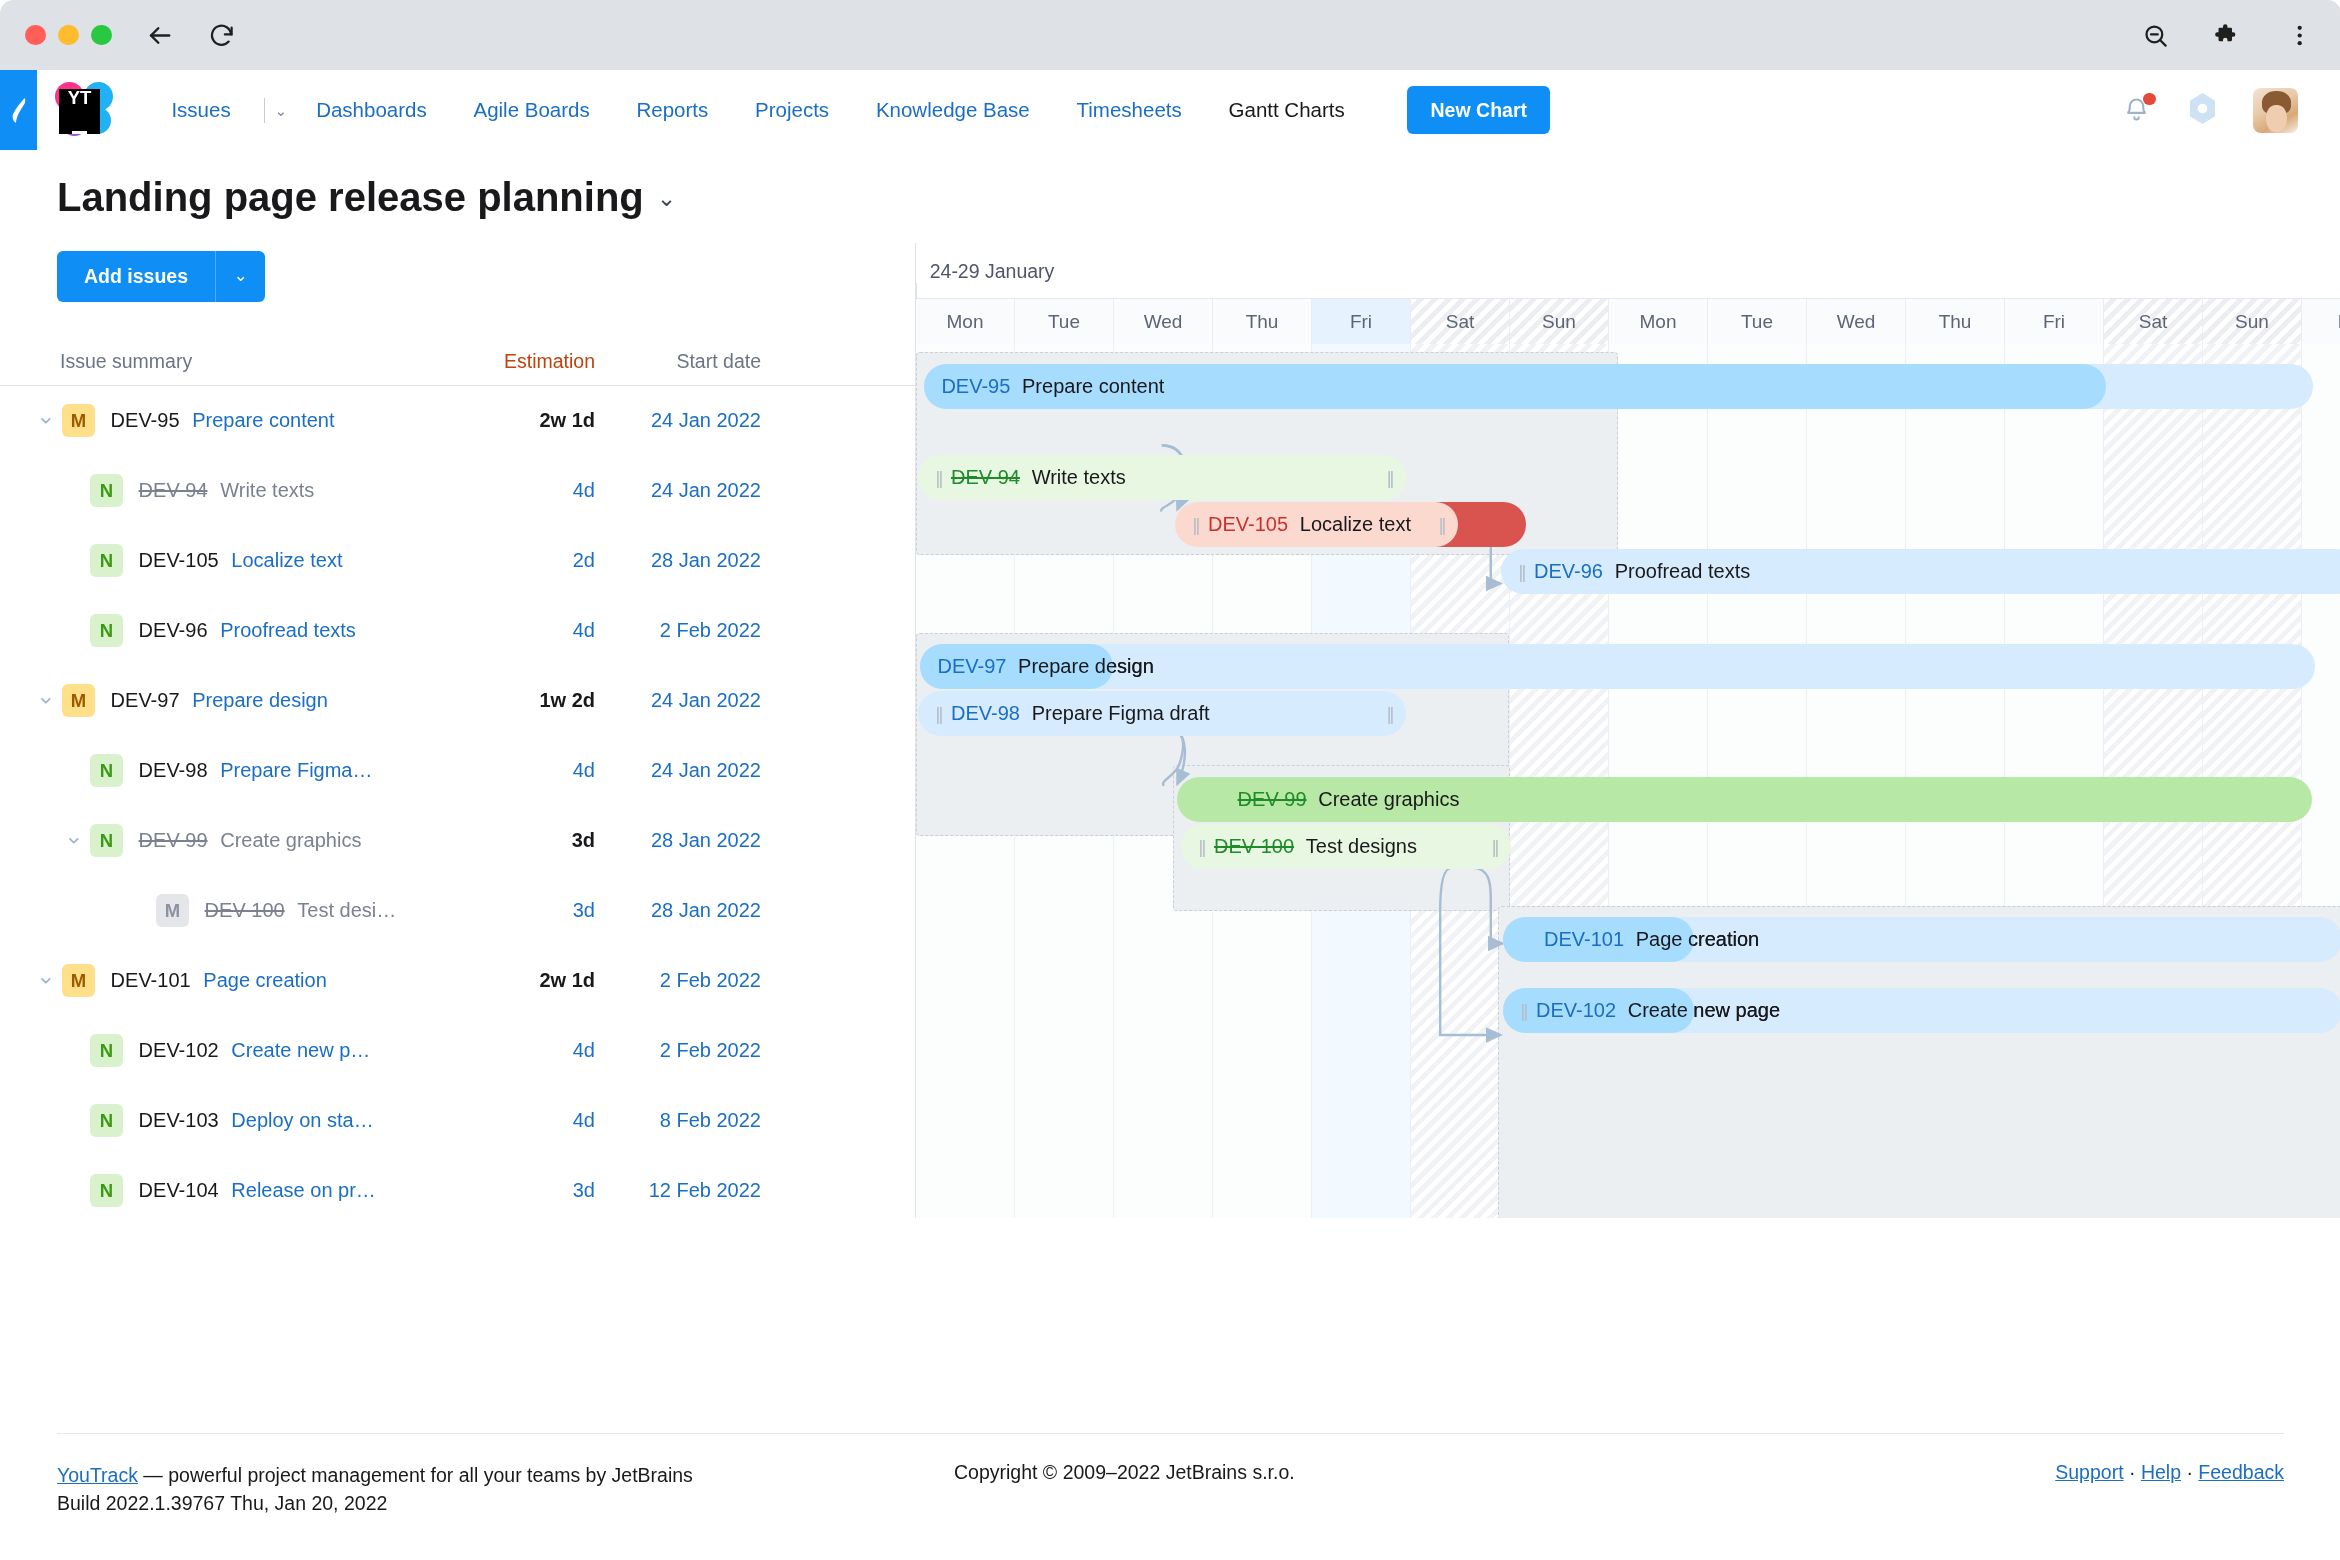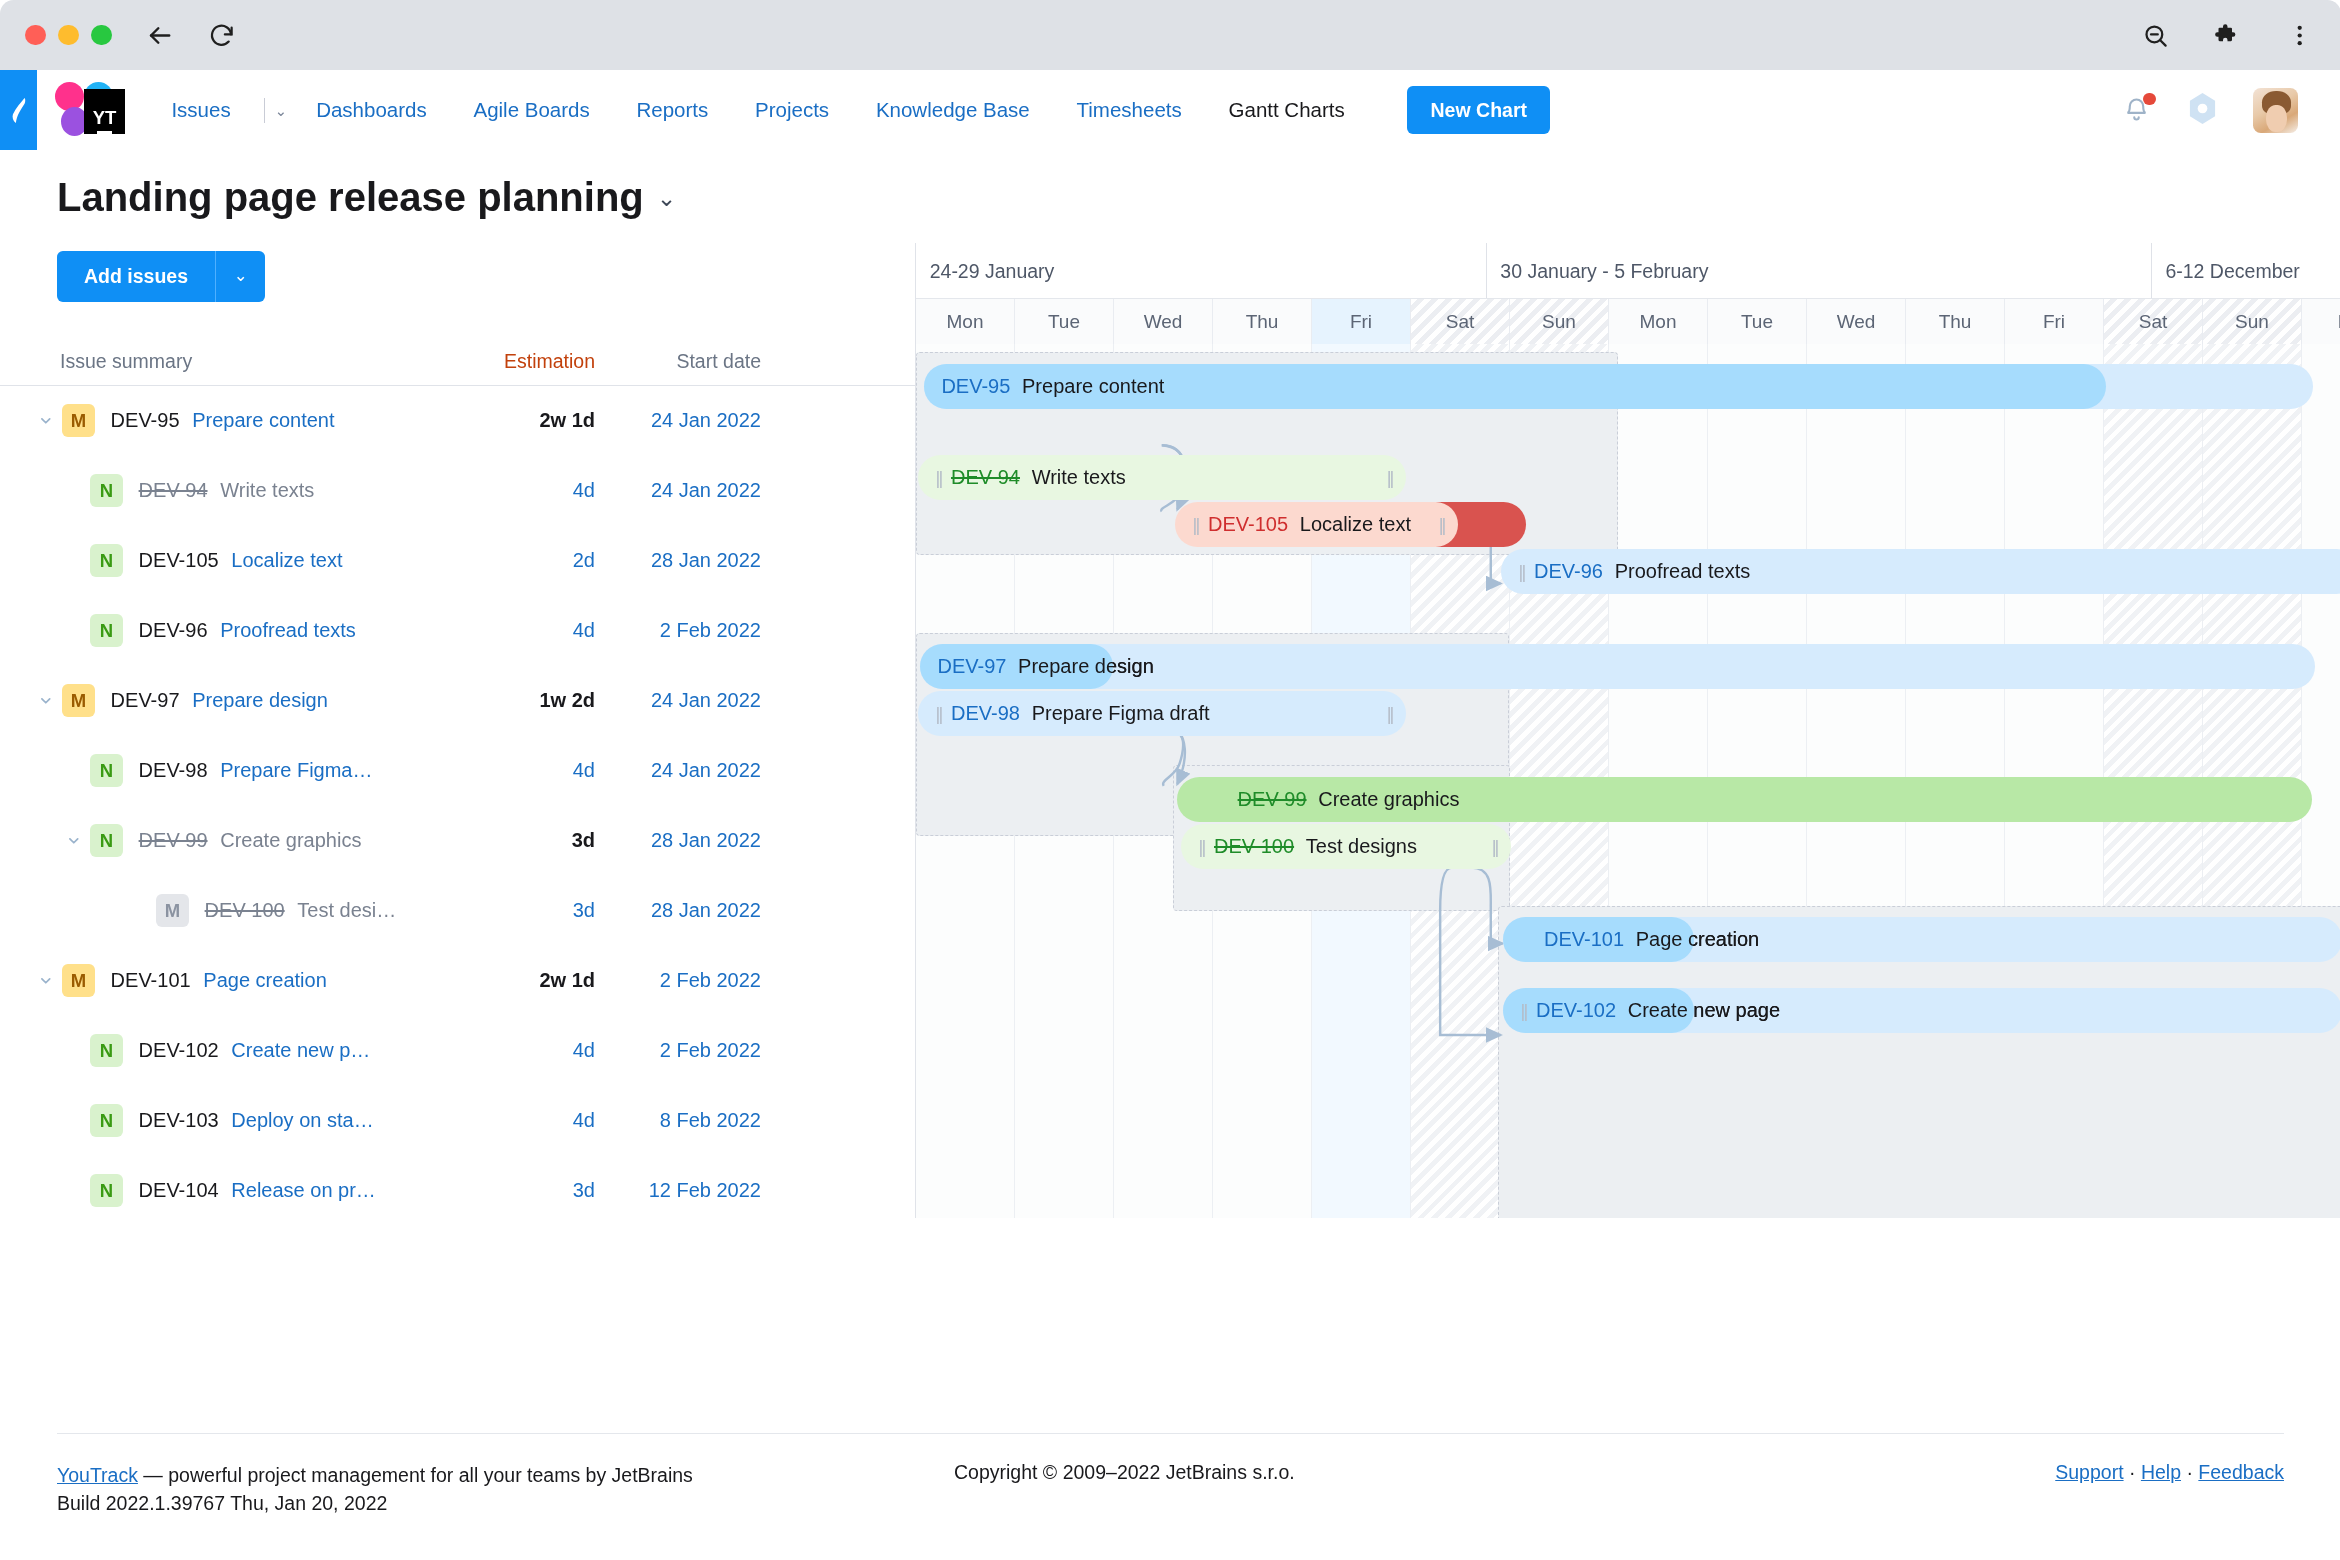--- a/index.html
+++ b/index.html
@@ -35,23 +35,23 @@
   .left-rail {
     position: absolute; left: 0; top: 0;
     width: 37px; height: 80px; background: #0f8ff5;
     display: flex; align-items: center; justify-content: center;
   }
   .yt-logo {
     margin-left: 55px; width: 60px; height: 60px; position: relative;
   }
   .yt-blob { position: absolute; border-radius: 50%; filter: blur(0.4px); }
   .yt-square {
-    position: absolute; left: 29px; top: 8.8px; width: 41px; height: 45px;
+    position: absolute; left: 4px; top: 8.8px; width: 41px; height: 45px;
     background: #000; color: #fff; font-weight: bold; font-size: 18.5px;
-    display: flex; flex-direction: column; align-items: center; justify-content: flex-end;
+    display: flex; flex-direction: column; align-items: center; justify-content: space-between;
     line-height: 1;
   }
   .yt-square .und { display:block; width:14.6px; height:2.9px; background:#fff; margin-top:3.9px;}
 
   .main-nav { display: flex; align-items: center; margin-left: 33px; gap: 0; }
   .nav-item {
     font-size: 20.5px; color: #1a6ec4; padding: 0 23.4px; white-space: nowrap;
     cursor: pointer;
   }
   .nav-item.active { color: #19191c; }
@@ -159,21 +159,21 @@
   .iss-sum { font-size: 20px; color: #1a6ec4; white-space: nowrap; }
   .done .iss-id { color: #7a8290; text-decoration: line-through; }
   .done .iss-sum { color: #7a8290; }
 
   
   .gantt {
     position: absolute; left: 915px; top: 0; right: 0; height: 975px;
     border-left: 1px solid #e0e3e9; overflow: hidden; background: #fff;
   }
   .gantt-head { height: 101px; position: relative; background: #fff;}
-  .week-labels { display: flex; height: 55px; }
+  .week-labels { display: flex; height: 55px; flex-direction: column; }
   .week-label {
     font-size: 19.5px; color: #4e5767; padding: 16.6px 0 0 13.7px;
     border-left: 1px solid #dfe2e8; box-sizing: border-box;
   }
   .week-label:first-child { border-left: none; }
   .day-cells { display: flex; height: 47px; border-top: 1px solid #e4e7ec; }
   .day-cell {
     width: 99px; flex: none; font-size: 19px; color: #5c6575;
     display: flex; align-items: center; justify-content: center;
     background: #fafbfc; border-right: 1px solid #e9ecf1;

